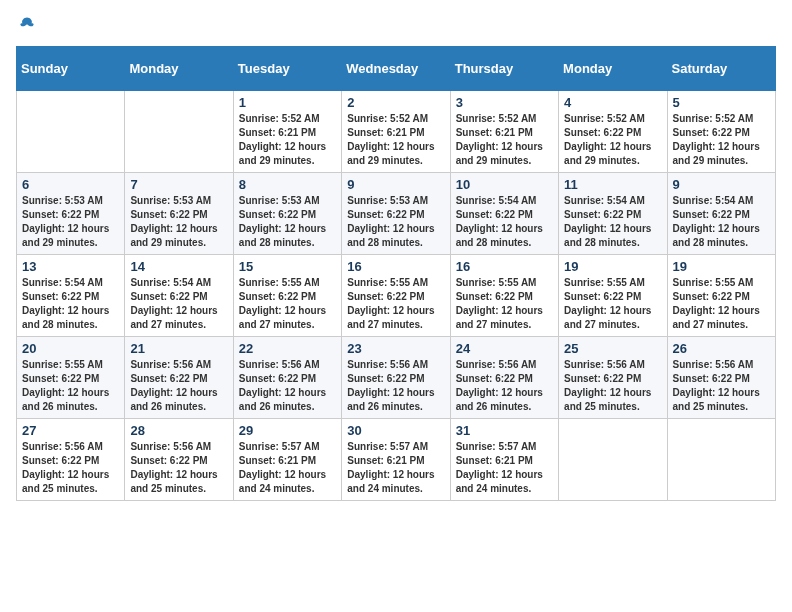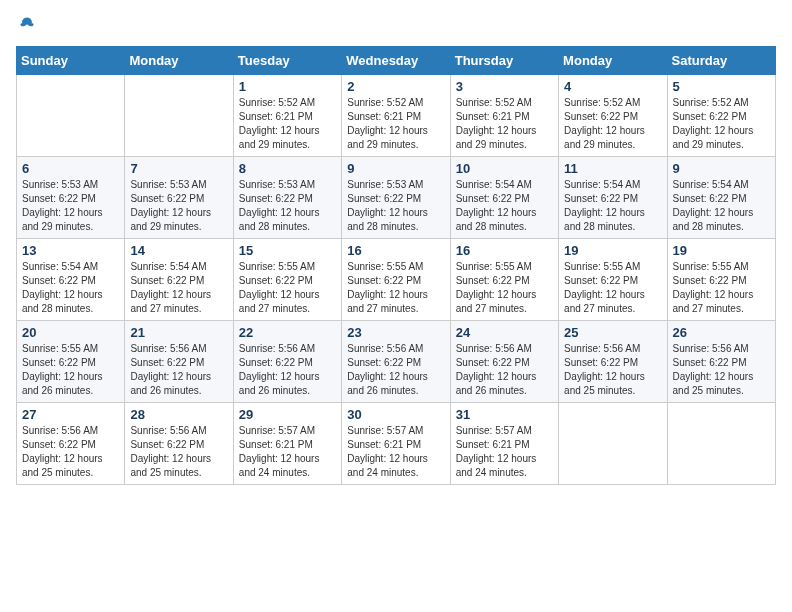--- a/index.html
+++ b/index.html
@@ -51,21 +51,21 @@
     .calendar {
       width: 100%;
       border-collapse: collapse;
       border: 1px solid #ccc;
     }
     .calendar th {
       background: #2a7ab8;
       color: #fff;
       font-size: 13px;
       font-weight: bold;
-      padding: 6px 4px;
+      padding: 14px 4px;
       border: 1px solid #2a7ab8;
       text-align: left;
     }
     .calendar td {
       border: 1px solid #ccc;
       vertical-align: top;
       padding: 4px 5px;
       width: calc(100% / 7);
       min-height: 80px;
       font-size: 10.5px;
@@ -79,20 +79,21 @@
       font-size: 13px;
       font-weight: bold;
       color: #1a3a5c;
       display: block;
       margin-bottom: 2px;
     }
     .day-info {
       font-size: 10px;
       color: #333;
       line-height: 1.4;
+      font-weight: bold;
     }
     .empty { background: #fafafa; }
   </style>
 </head>
 <body>
 
 <div class="header">
   <div class="logo">
     <div class="logo-text">
       <span class="logo-general"></span>

